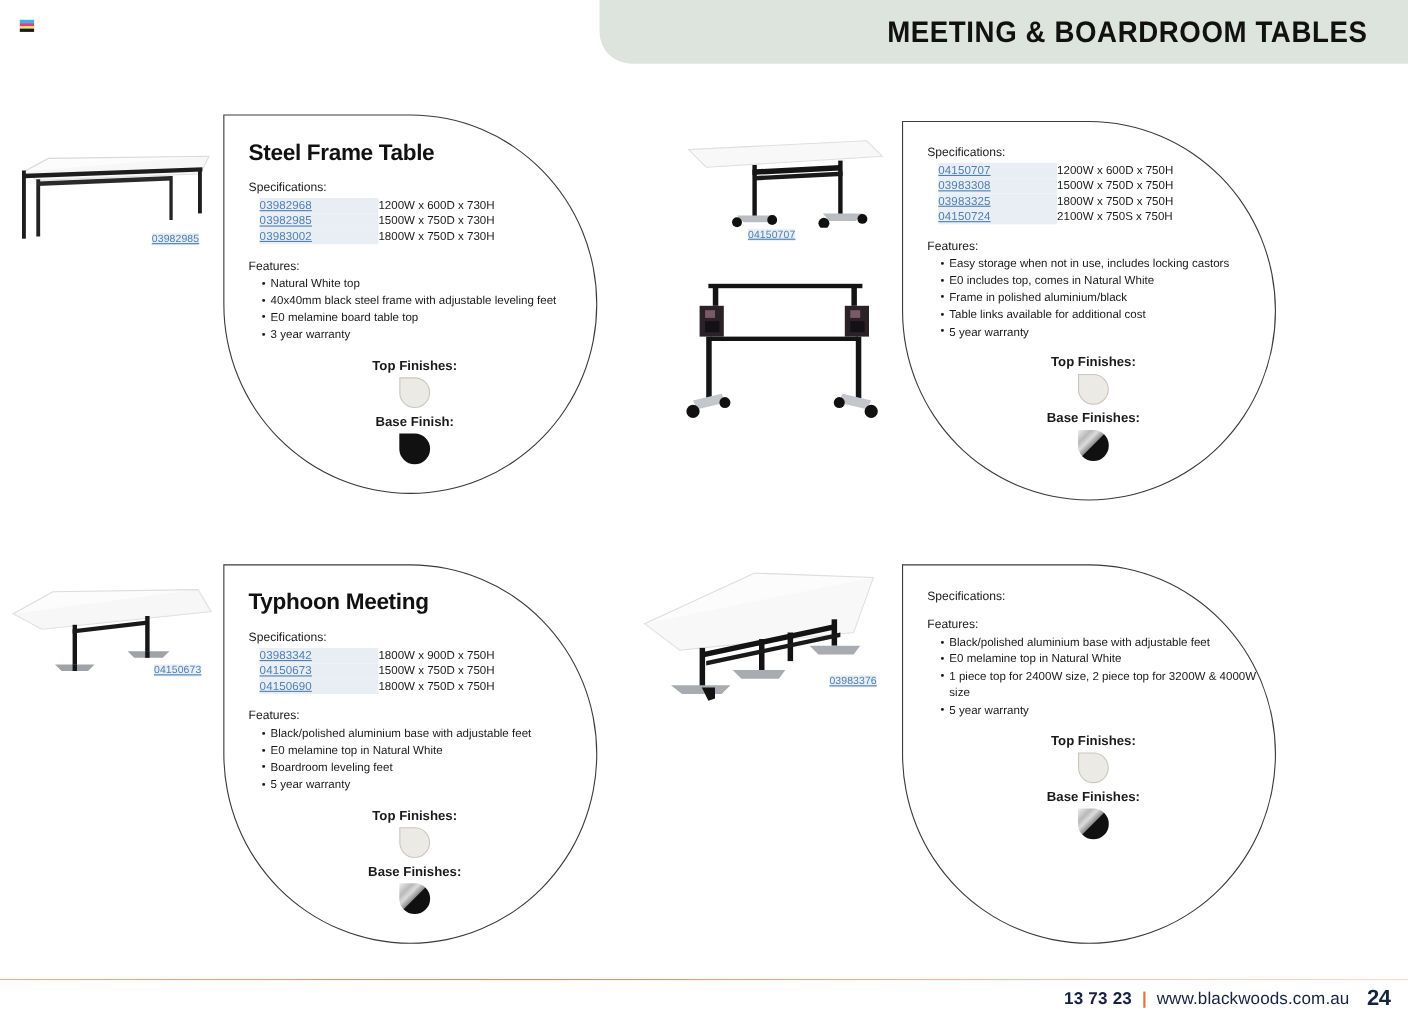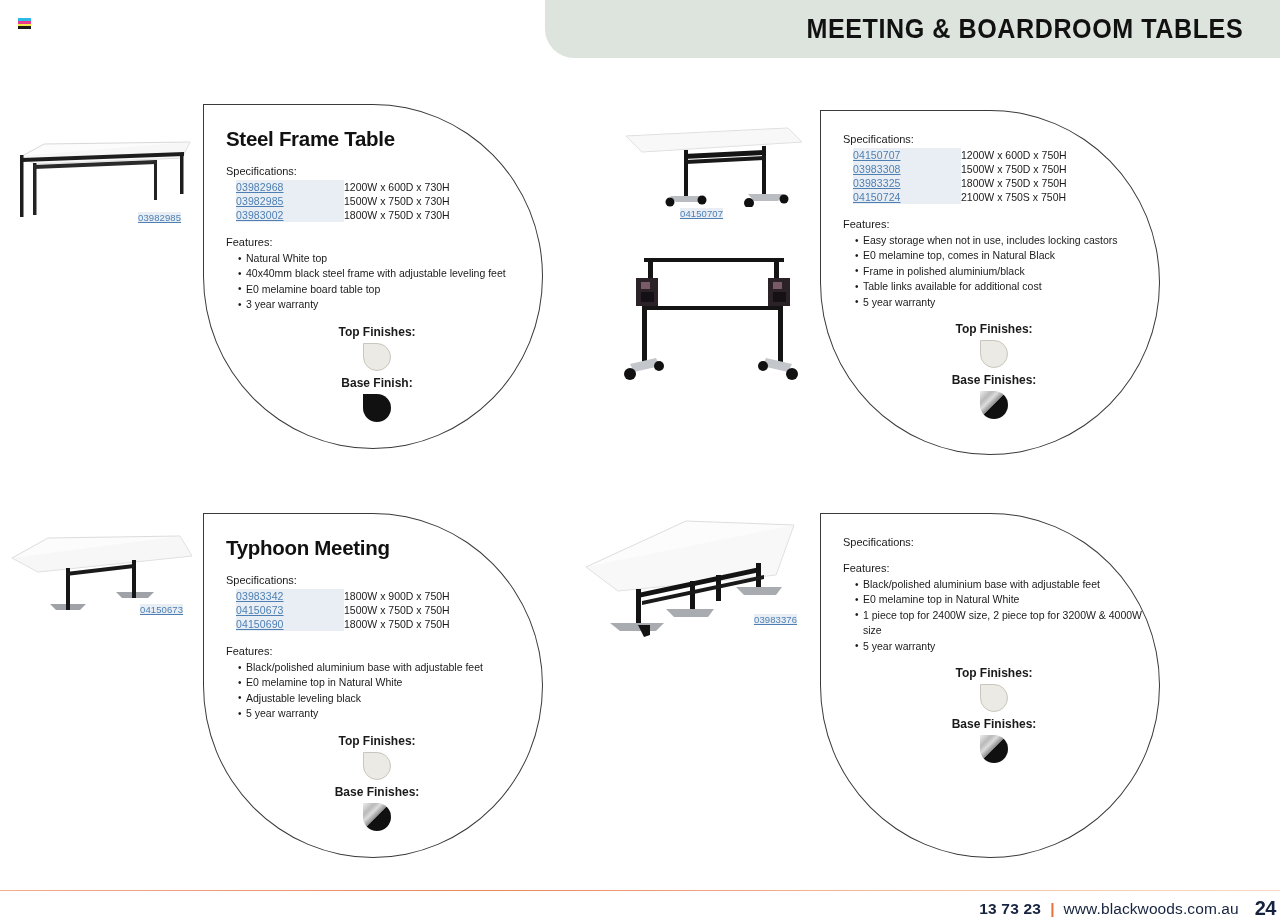--- a/index.html
+++ b/index.html
@@ -147,21 +147,21 @@
     position: absolute;
     left: 0; top: 890px; width: 1280px; height: 1.3px;
     background: linear-gradient(90deg,#f0a07a 0%, #e8713d 38%, #f3b18c 70%, #f7d5c0 100%);
     opacity: .85;
   }
   .footer-bar {
     position: absolute;
     left: 0; top: 893px; width: 1280px; height: 31px;
     display: flex; align-items: center; justify-content: flex-end;
     gap: 0;
-    padding-right: 4px;
+    padding-right: 16px;
   }
   .footer-phone {
     font-weight: 700; font-size: 15.5px; color: #16233f;
     letter-spacing: 0.2px;
   }
   .footer-sep {
     font-weight: 700; font-size: 15.5px; color: #e8713d;
     margin: 0 9px;
   }
   .footer-url {
@@ -304,21 +304,21 @@
         <tr>
           <td class="spec-code">04150724</td>
           <td class="spec-dim">2100W x 750S x 750H</td>
         </tr>
       </tbody>
         </table>
 
       <div class="section-label features-label">Features:</div>
       <ul class="features-list">
         <li>Easy storage when not in use, includes locking castors</li>
-        <li>E0 melamine top, comes in Natural Black</li>
+        <li>E0 includes top, comes in Natural White</li>
         <li>Frame in polished aluminium/black</li>
         <li>Table links available for additional cost</li>
         <li>5 year warranty</li>
       </ul>
 
       <div class="finishes finish-offset">
         <div class="finish-heading">Top Finishes:</div>
         <span class="swatch swatch-top"></span>
         <div class="finish-heading">Base Finishes:</div>
         <span class="swatch swatch-split"></span>
@@ -360,21 +360,21 @@
           <td class="spec-code">04150690</td>
           <td class="spec-dim">1800W x 750D x 750H</td>
         </tr>
       </tbody>
         </table>
 
       <div class="section-label features-label">Features:</div>
       <ul class="features-list">
         <li>Black/polished aluminium base with adjustable feet</li>
         <li>E0 melamine top in Natural White</li>
-        <li>Adjustable leveling black</li>
+        <li>Boardroom leveling feet</li>
         <li>5 year warranty</li>
       </ul>
 
       <div class="finishes finish-offset">
         <div class="finish-heading">Top Finishes:</div>
         <span class="swatch swatch-top"></span>
         <div class="finish-heading">Base Finishes:</div>
         <span class="swatch swatch-split"></span>
       </div>
     </div>

